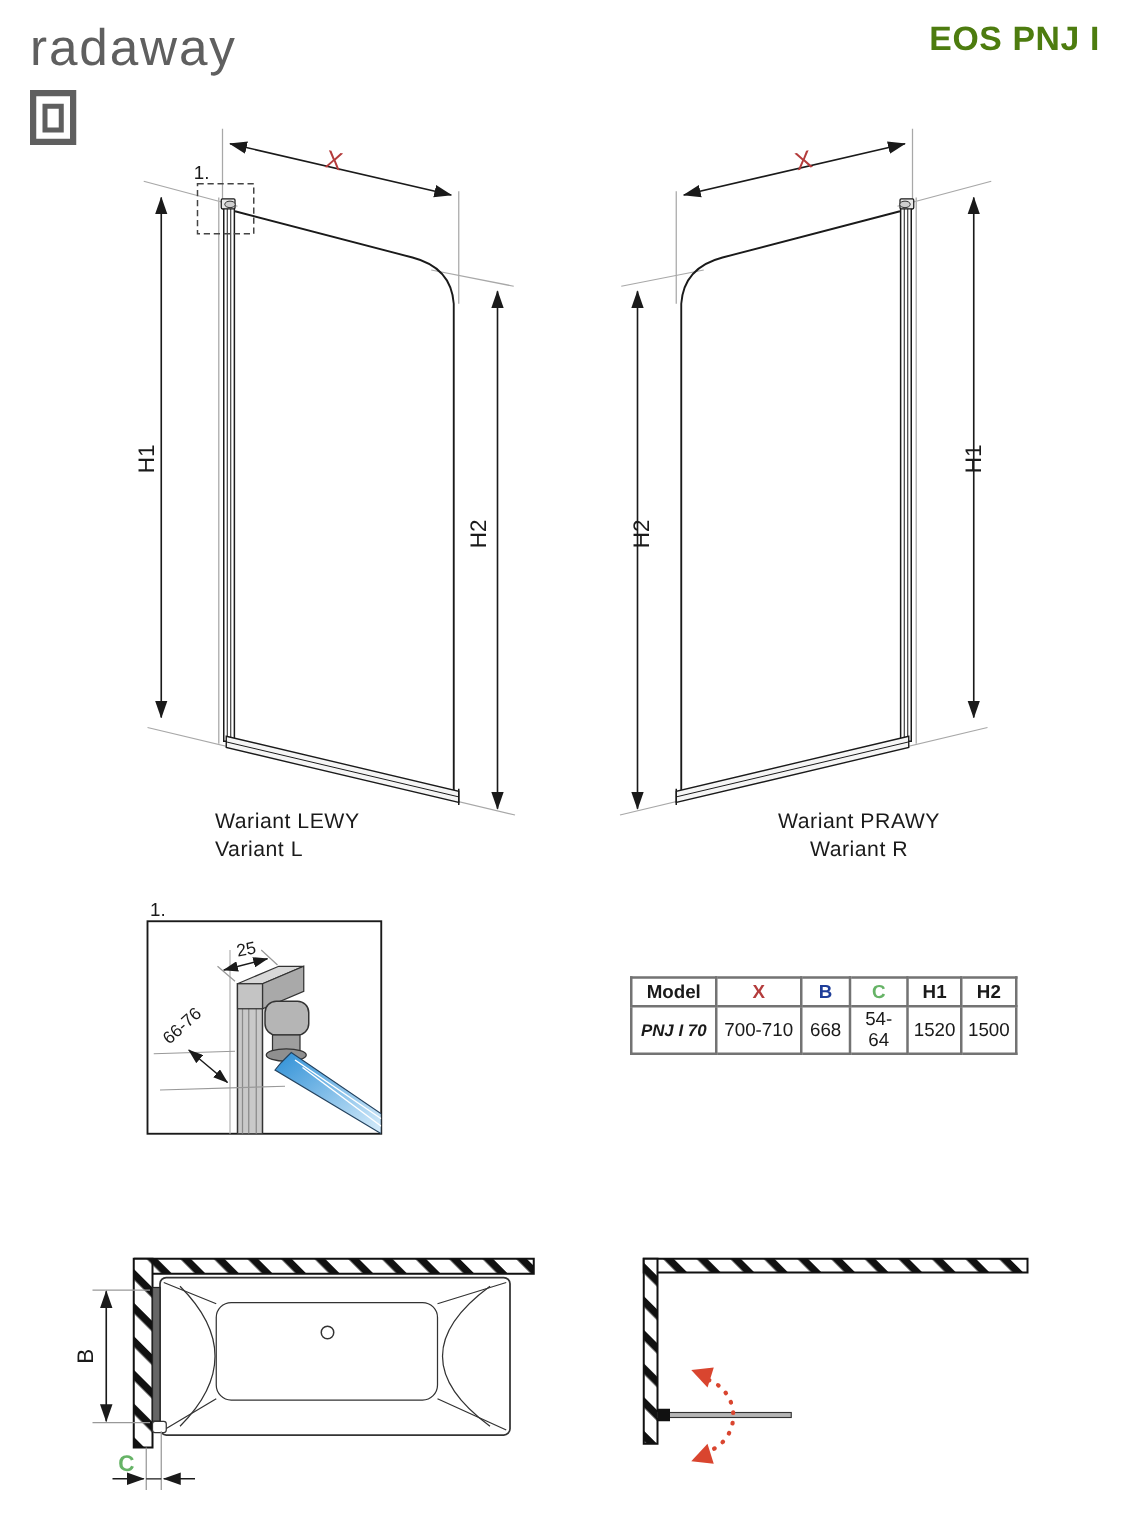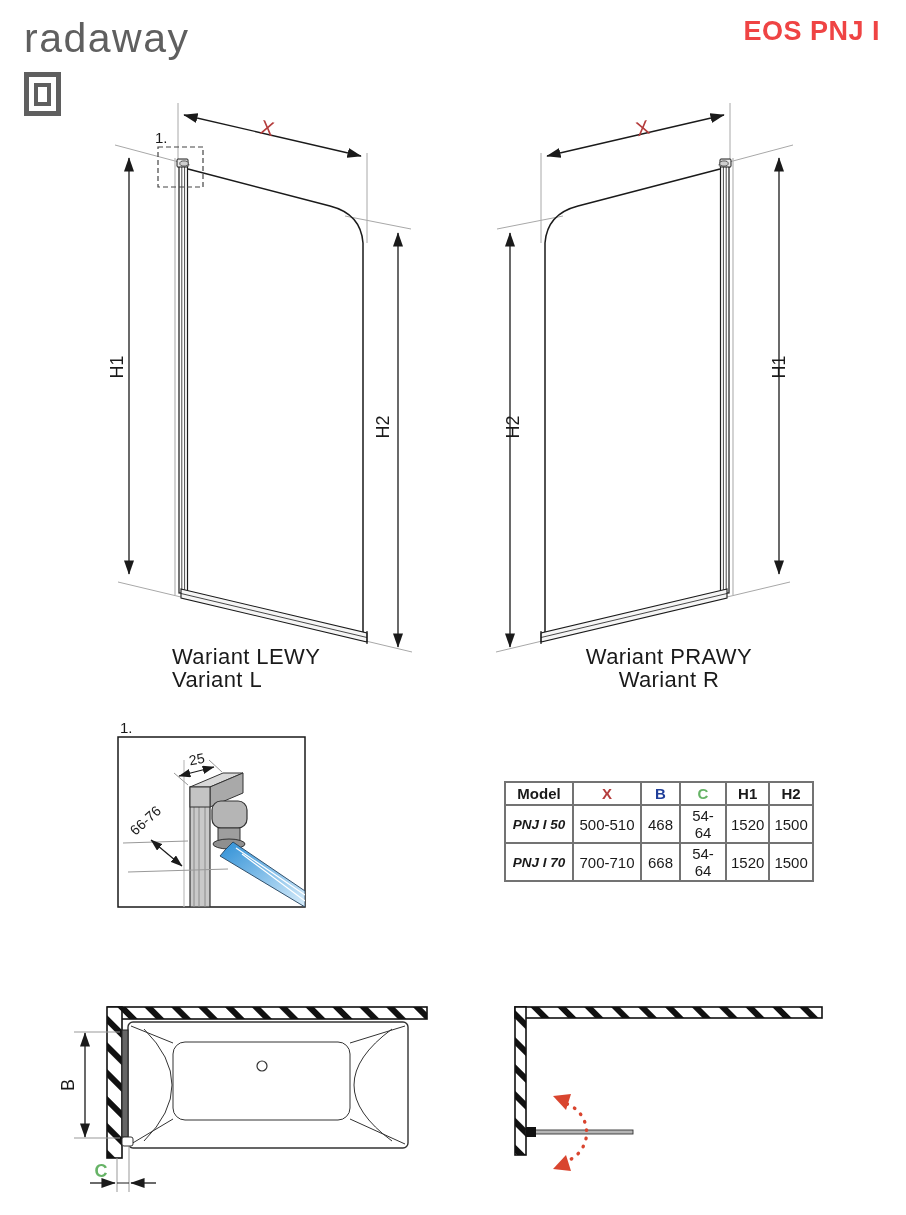--- a/index.html
+++ b/index.html
@@ -4,24 +4,24 @@
 <style>
   html,body{margin:0;padding:0;background:#fff;}
   body{width:906px;height:1215px;position:relative;font-family:"Liberation Sans",sans-serif;color:#1a1a1a;overflow:hidden;}
   .abs{position:absolute;}
 
   
   .brand{left:24px;top:16px;display:flex;align-items:flex-start;gap:8px;flex-direction:column;}
   .brand-text{font-size:41px;line-height:44px;color:#5f5f5f;letter-spacing:1.5px;font-weight:400;}
   .brand-square{width:37px;height:44px;border:5px solid #5f5f5f;box-sizing:border-box;display:flex;align-items:center;justify-content:center;margin-top:4px;}
   .brand-square-inner{width:17px;height:23px;border:4px solid #5f5f5f;box-sizing:border-box;}
-  .product-title{right:26px;top:16px;font-size:27px;font-weight:800;letter-spacing:0.5px;color:#ef4444;}
+  .product-title{right:26px;top:16px;font-size:27px;font-weight:800;letter-spacing:0.5px;color:#4d7c0f;}
 
   
-  .variant-caption{top:645px;font-size:22px;line-height:23px;letter-spacing:0.4px;color:#1a1a1a;}
+  .variant-caption{top:645px;font-size:17px;line-height:23px;letter-spacing:0.4px;color:#1a1a1a;}
   .variant-caption.left{left:172px;text-align:left;}
   .variant-caption.right{right:154px;text-align:center;}
 
   
   .spec-table{left:504px;top:781px;border-collapse:collapse;font-size:15px;}
   .spec-table td,.spec-table th{border:2px solid #737373;text-align:center;padding:1px 4px;height:19px;background:#fff;}
   .spec-table th{font-weight:700;}
   .spec-table .col-model{width:58px;}
   .spec-table .col-x{width:58px;}
   .spec-table .col-b{width:29px;}
@@ -182,28 +182,20 @@
       <th class="col-model">Model</th>
       <th class="col-x th-x">X</th>
       <th class="col-b th-b">B</th>
       <th class="col-c th-c">C</th>
       <th class="col-h">H1</th>
       <th class="col-h">H2</th>
     </tr>
   </thead>
   <tbody>
     <tr>
-      <td class="cell-model">PNJ I 50</td>
-      <td>500-510</td>
-      <td>468</td>
-      <td>54-64</td>
-      <td>1520</td>
-      <td>1500</td>
-    </tr>
-    <tr>
       <td class="cell-model">PNJ I 70</td>
       <td>700-710</td>
       <td>668</td>
       <td>54-64</td>
       <td>1520</td>
       <td>1500</td>
     </tr>
   </tbody>
 </table>
 

